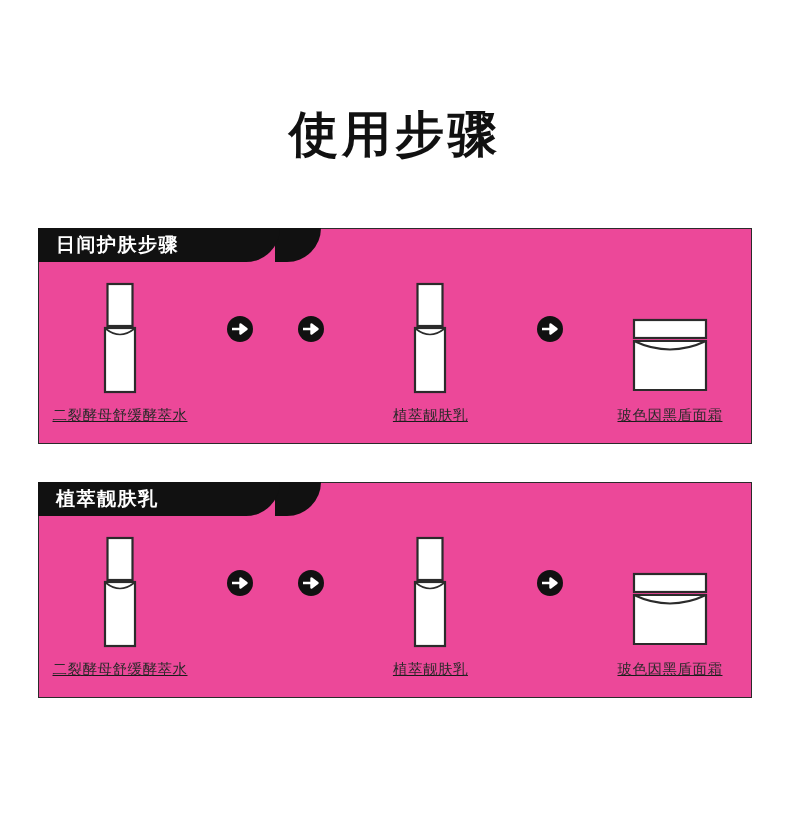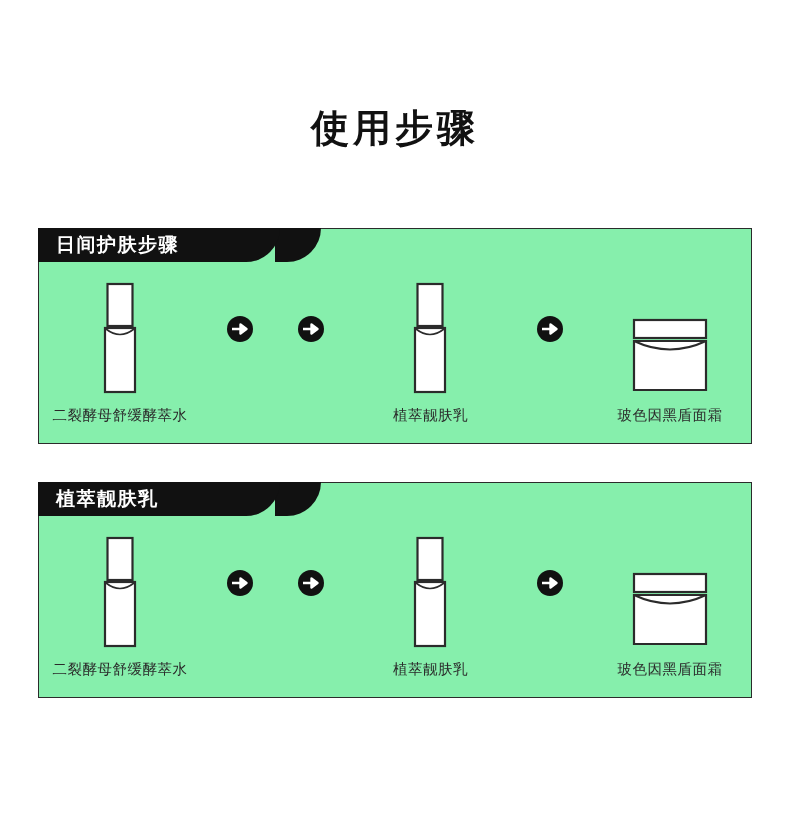--- a/index.html
+++ b/index.html
@@ -14,34 +14,34 @@
     position: relative;
   }
 
   
   .page-title {
     position: absolute;
     top: 108px;
     left: 0;
     width: 790px;
     text-align: center;
-    font-size: 38px;
+    font-size: 49px;
     font-weight: 700;
     letter-spacing: 4px;
     color: #111111;
     line-height: 1.1;
   }
 
   
   .panel {
     position: absolute;
     left: 38px;
     width: 714px;
     border: 1.5px solid #2b2b2b;
-    background: #86efac;
+    background: #ec4899;
   }
   .panel-day   { top: 228px; height: 216px; }
   .panel-night { top: 482px; height: 216px; }
 
   
   .ribbon {
     position: absolute;
     top: -1px;
     left: -1px;
     width: 242px;
@@ -79,20 +79,21 @@
     justify-content: space-between;
     padding: 0 6px;
   }
   .step {
     width: 150px;
     display: flex;
     flex-direction: column;
     align-items: center;
     justify-content: flex-end;
     padding-bottom: 20px;
+    text-decoration: underline;
   }
   .step-art {
     height: 112px;
     display: flex;
     align-items: flex-end;
     justify-content: center;
   }
   .step-label {
     margin-top: 12px;
     font-size: 14.5px;

